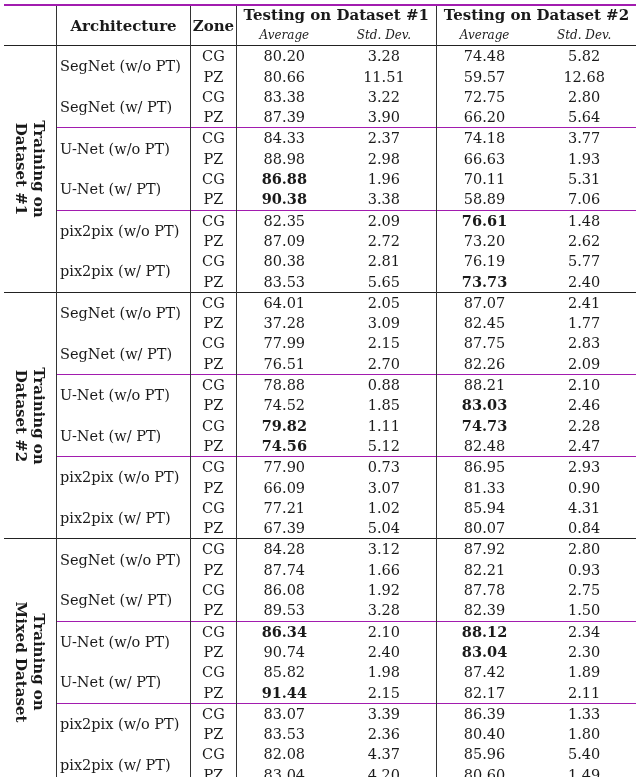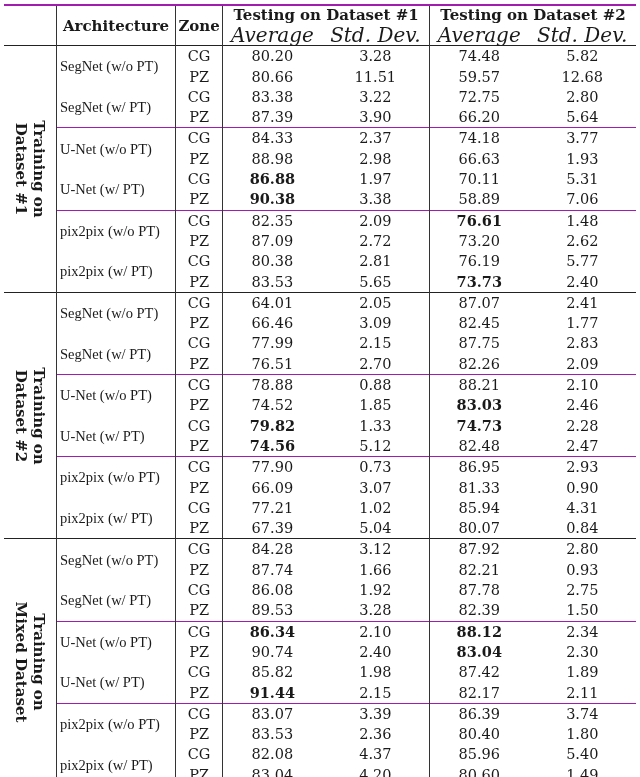--- a/index.html
+++ b/index.html
@@ -2,25 +2,25 @@
 <html><head>
 <meta charset="utf-8">
 <style>
   html, body { margin:0; padding:0; background:#fff; }
   body { width:640px; height:777px; overflow:hidden; font-family:"DejaVu Serif", "Liberation Serif", serif; color:#1a1a1a; }
   table { border-collapse:collapse; position:absolute; left:4px; top:4px; width:632px; font-size:14.5px; }
   td, th { padding:0; text-align:center; line-height:20.3px; height:20.3px; white-space:nowrap; }
   .top { border-top:2px solid #a21caf; }
   .bottom { border-bottom:2px solid #222; }
   th { font-weight:bold; font-size:15px; }
-  .sub { font-style:italic; font-weight:normal; font-size:20px; }
+  .sub { font-style:italic; font-weight:normal; font-size:12px; }
   .vr { border-right:1px solid #333; }
   .hsep { border-top:1px solid #a21caf; }
   .gsep { border-top:1.5px solid #222; }
-  .arch { text-align:left; padding-left:3px;font-family:Liberation Serif, serif; }
+  .arch { text-align:left; padding-left:3px; }
   .grp { width:52px; position:relative; }
   .grp div { position:absolute; left:50%; top:50%; transform:translate(-50%,-50%) rotate(90deg); font-weight:bold; font-size:15px; line-height:18px; text-align:center; white-space:nowrap; }
   b.best { font-weight:bold; }
 </style>
 </head>
 <body>
 
 <table>
   <thead>
     <tr class="top">
@@ -83,21 +83,21 @@
         <td class="vr">PZ</td>
         <td>88.98</td>
         <td class="vr">2.98</td>
         <td>66.63</td>
         <td>1.93</td>
       </tr>
       <tr>
         <td rowspan="2" class="arch vr">U-Net (w/ PT)</td>
         <td class="vr">CG</td>
         <td><b class="best">86.88</b></td>
-        <td class="vr">1.97</td>
+        <td class="vr">1.96</td>
         <td>70.11</td>
         <td>5.31</td>
       </tr>
       <tr>
         <td class="vr">PZ</td>
         <td><b class="best">90.38</b></td>
         <td class="vr">3.38</td>
         <td>58.89</td>
         <td>7.06</td>
       </tr>
@@ -137,21 +137,21 @@
         </td>
         <td rowspan="2" class="arch vr">SegNet (w/o PT)</td>
         <td class="vr">CG</td>
         <td>64.01</td>
         <td class="vr">2.05</td>
         <td>87.07</td>
         <td>2.41</td>
       </tr>
       <tr>
         <td class="vr">PZ</td>
-        <td>66.46</td>
+        <td>37.28</td>
         <td class="vr">3.09</td>
         <td>82.45</td>
         <td>1.77</td>
       </tr>
       <tr>
         <td rowspan="2" class="arch vr">SegNet (w/ PT)</td>
         <td class="vr">CG</td>
         <td>77.99</td>
         <td class="vr">2.15</td>
         <td>87.75</td>
@@ -176,21 +176,21 @@
         <td class="vr">PZ</td>
         <td>74.52</td>
         <td class="vr">1.85</td>
         <td><b class="best">83.03</b></td>
         <td>2.46</td>
       </tr>
       <tr>
         <td rowspan="2" class="arch vr">U-Net (w/ PT)</td>
         <td class="vr">CG</td>
         <td><b class="best">79.82</b></td>
-        <td class="vr">1.33</td>
+        <td class="vr">1.11</td>
         <td><b class="best">74.73</b></td>
         <td>2.28</td>
       </tr>
       <tr>
         <td class="vr">PZ</td>
         <td><b class="best">74.56</b></td>
         <td class="vr">5.12</td>
         <td>82.48</td>
         <td>2.47</td>
       </tr>
@@ -286,21 +286,21 @@
         <td class="vr">2.15</td>
         <td>82.17</td>
         <td>2.11</td>
       </tr>
       <tr class="hsep">
         <td rowspan="2" class="arch vr">pix2pix (w/o PT)</td>
         <td class="vr">CG</td>
         <td>83.07</td>
         <td class="vr">3.39</td>
         <td>86.39</td>
-        <td>3.74</td>
+        <td>1.33</td>
       </tr>
       <tr>
         <td class="vr">PZ</td>
         <td>83.53</td>
         <td class="vr">2.36</td>
         <td>80.40</td>
         <td>1.80</td>
       </tr>
       <tr>
         <td rowspan="2" class="arch vr">pix2pix (w/ PT)</td>

